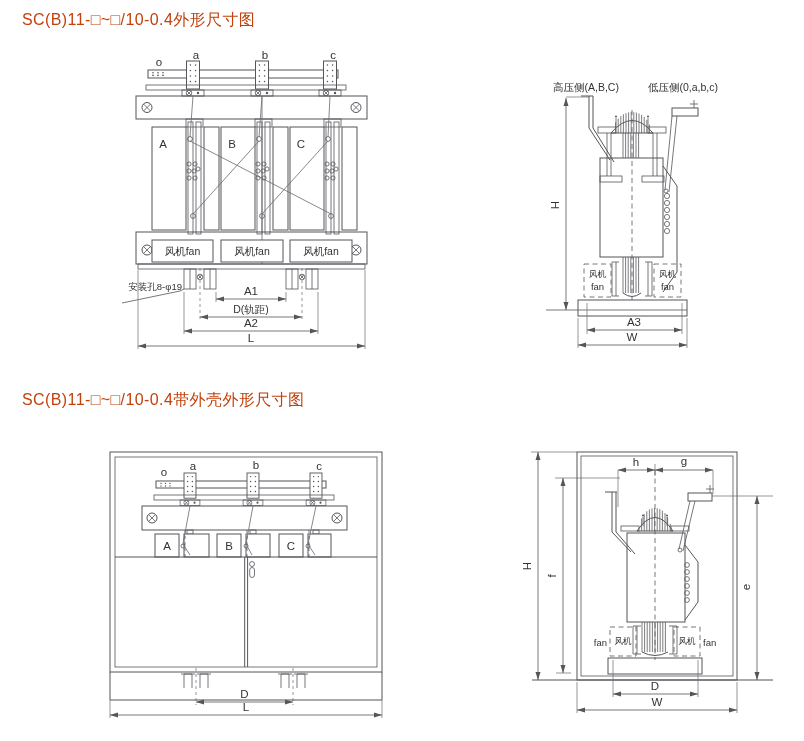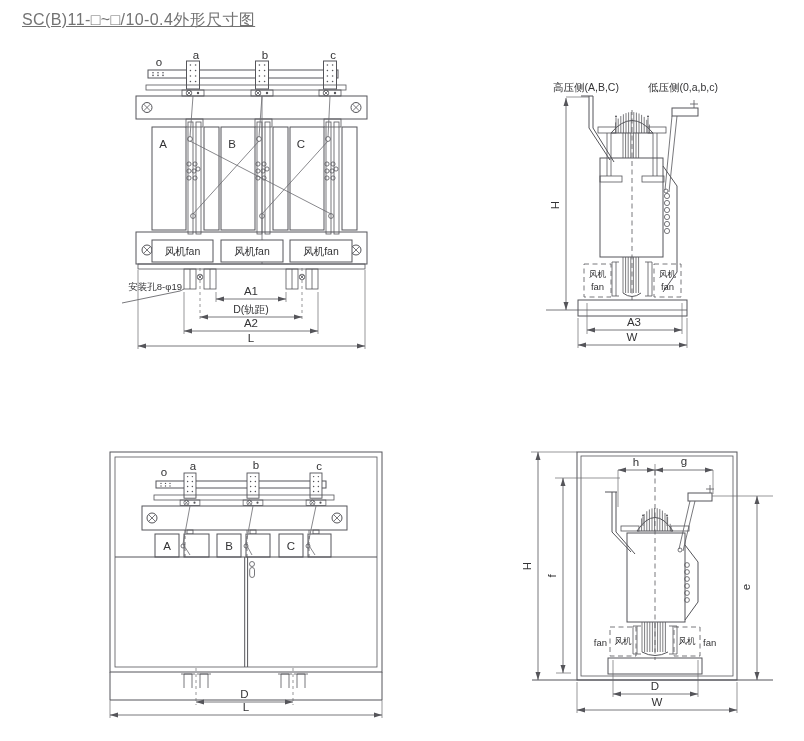--- a/index.html
+++ b/index.html
@@ -1,18 +1,18 @@
 <!DOCTYPE html>
 <html><head>
 <meta charset="utf-8">
 <style>
   html,body{margin:0;padding:0;background:#fff;}
   .stage{position:relative;width:804px;height:741px;background:#fff;overflow:hidden;
          font-family:"Liberation Sans","DejaVu Sans",sans-serif;}
-  .title{position:absolute;font-size:16px;color:#737373;letter-spacing:.4px;white-space:nowrap;text-decoration:underline;}
+  .title{position:absolute;font-size:16px;color:#c2410c;letter-spacing:.4px;white-space:nowrap;}
   #title1{left:22px;top:10px;}
   #title2{left:22px;top:390px;}
   svg{position:absolute;left:0;top:0;}
   svg text{font-family:"Liberation Sans","DejaVu Sans",sans-serif;fill:#333335;stroke:none;}
   .s8{font-size:8.5px}.s9{font-size:9.5px}.s10{font-size:10.5px}.s11{font-size:11.5px}
   .ln{stroke:#55555a;fill:none;stroke-width:1;}
   .thin{stroke:#55555a;fill:none;stroke-width:.8;}
   .wire{stroke:#6a6a6e;fill:none;stroke-width:.8;}
   .dim{stroke:#55555a;fill:none;stroke-width:.8;}
   .ext{stroke:#6a6a6e;fill:none;stroke-width:.7;}
@@ -20,20 +20,21 @@
   .ddash{stroke-dasharray:3 3;}
   .wbox{fill:#fff;stroke:#55555a;stroke-width:1;}
   .dot{fill:#55555a;stroke:none;}
 </style>
 </head>
 <body>
 
 <div class="stage">
 
   <div class="title" id="title1">SC(B)11-□~□/10-0.4外形尺寸图</div>
+  <div class="title" id="title2">SC(B)11-□~□/10-0.4带外壳外形尺寸图</div>
 
   <svg width="804" height="741" viewBox="0 0 804 741">
     <defs>
       <g id="reg">
           <circle r="5" class="ln"></circle>
           <line x1="-3.4" y1="-3.4" x2="3.4" y2="3.4" class="thin"></line>
           <line x1="-3.4" y1="3.4" x2="3.4" y2="-3.4" class="thin"></line>
         </g>
       <g id="regS">
           <circle r="2.8" class="thin"></circle>

